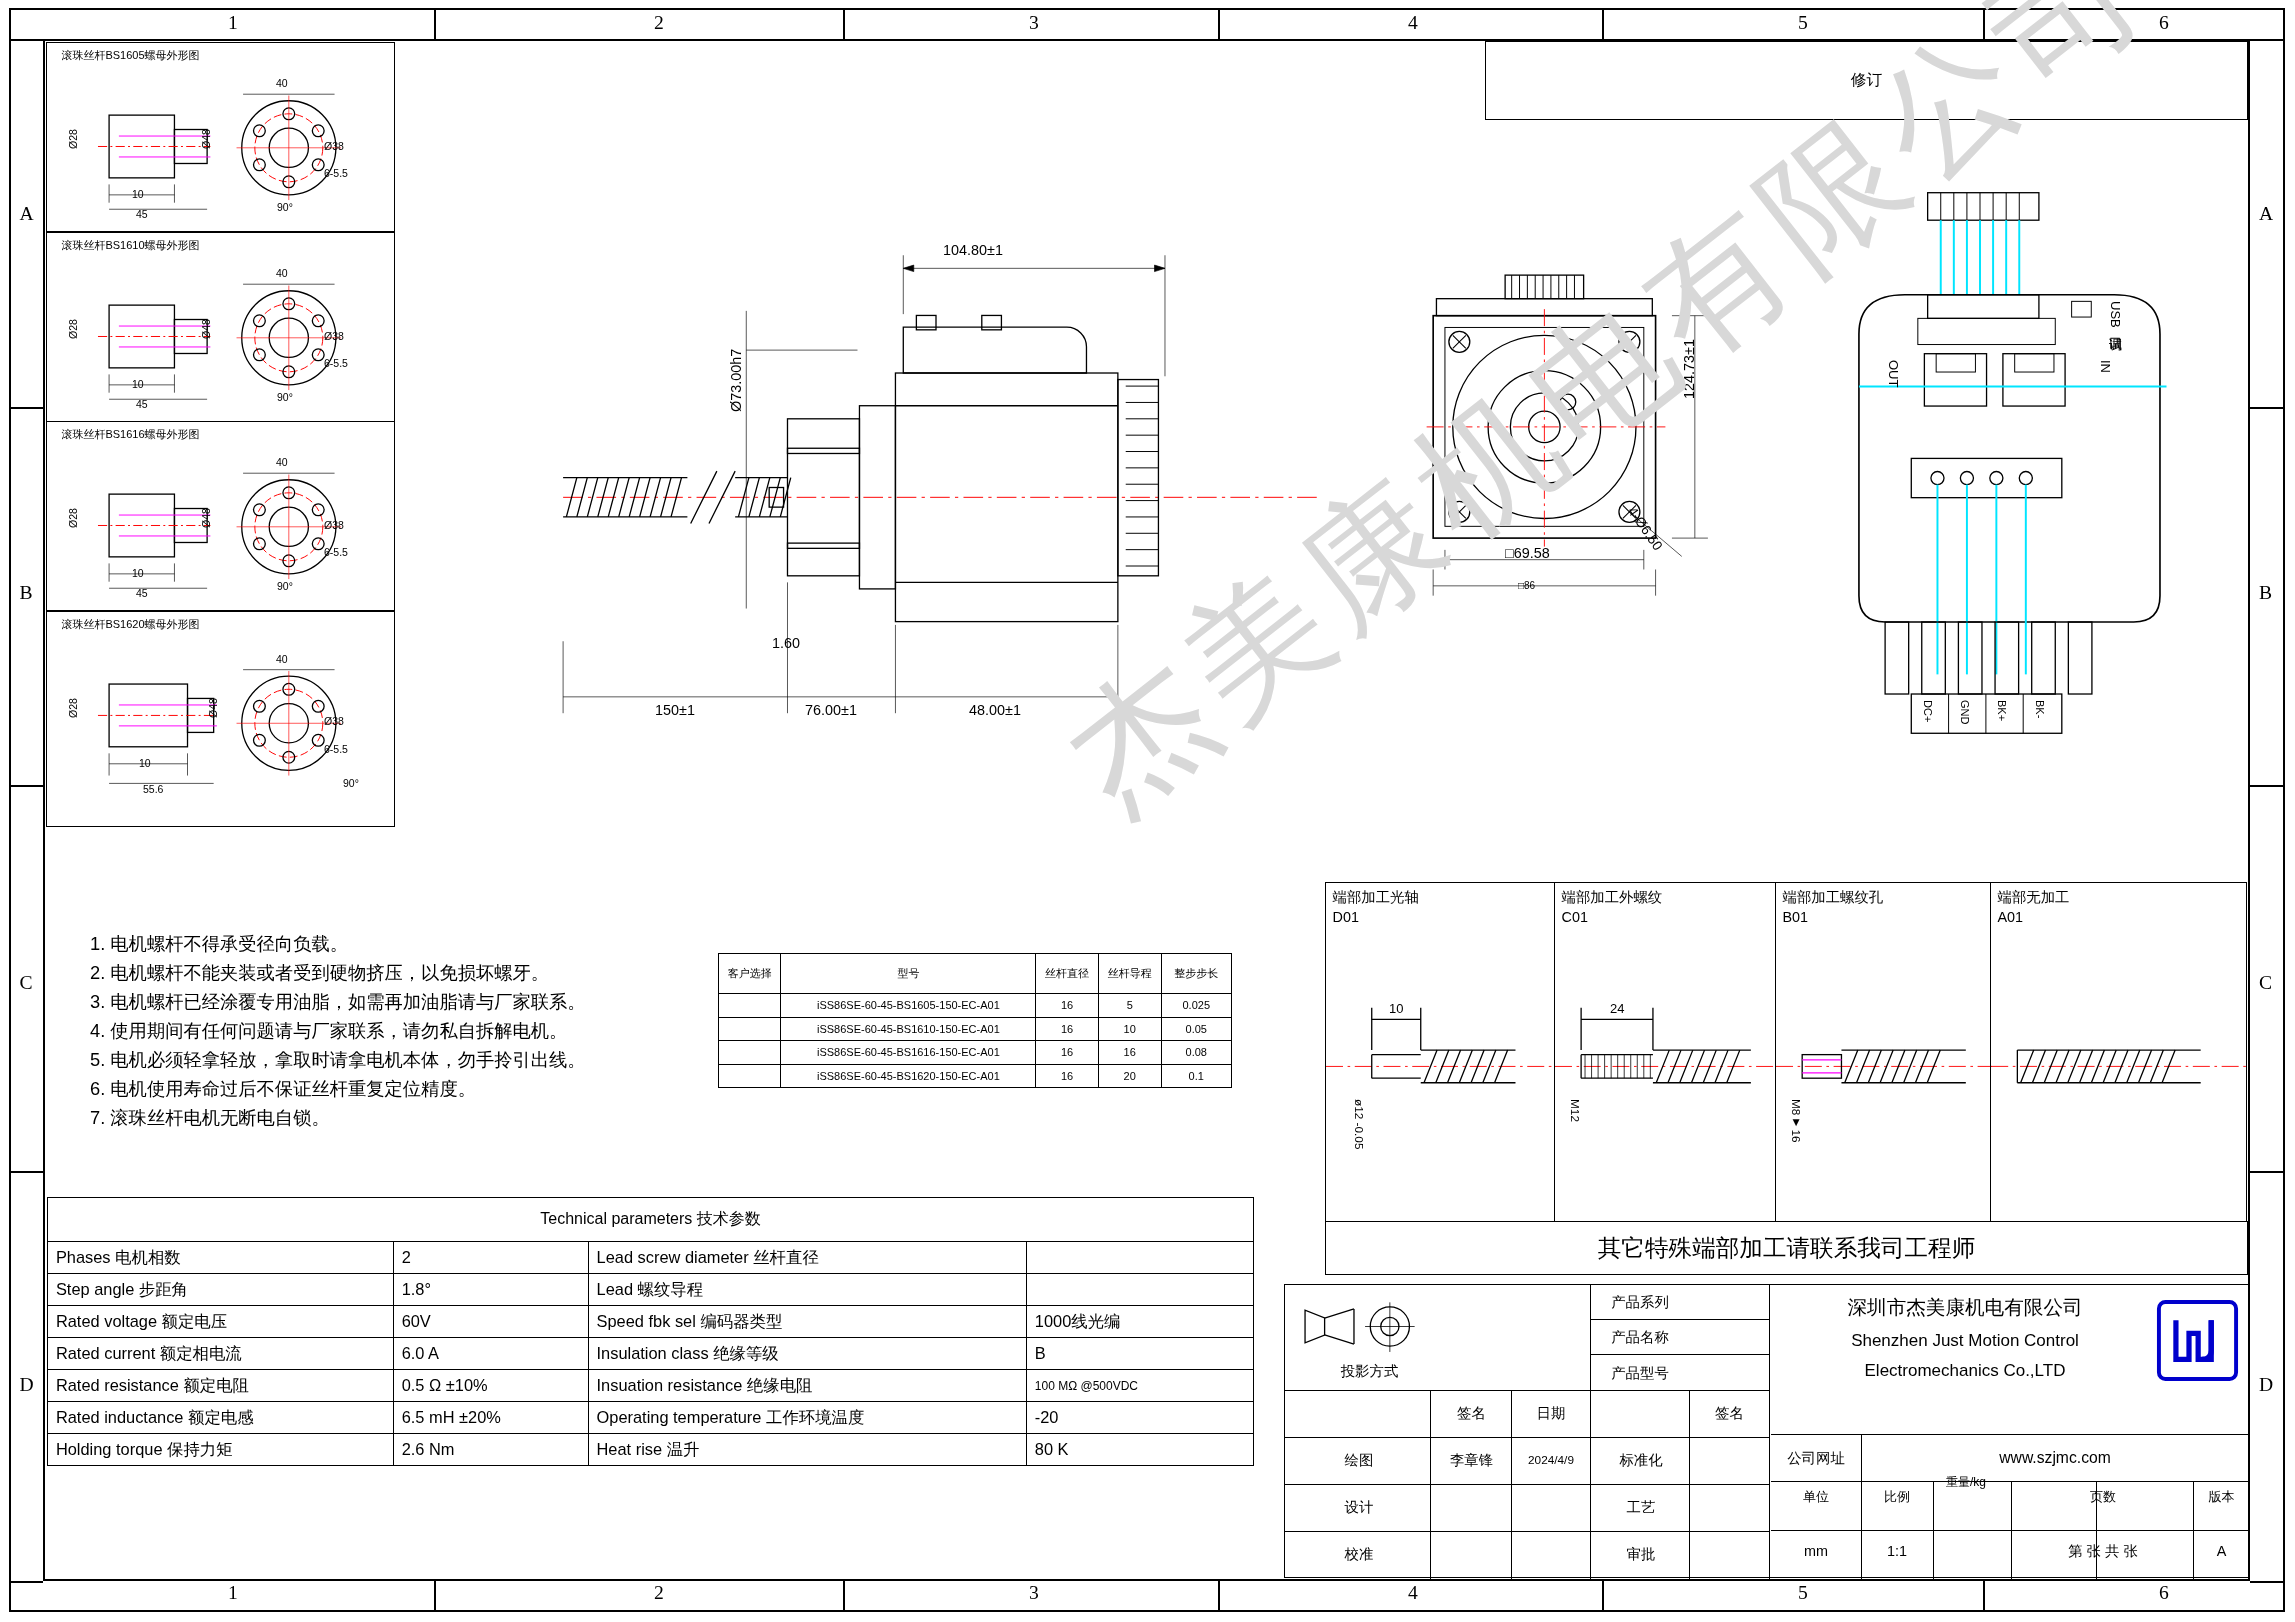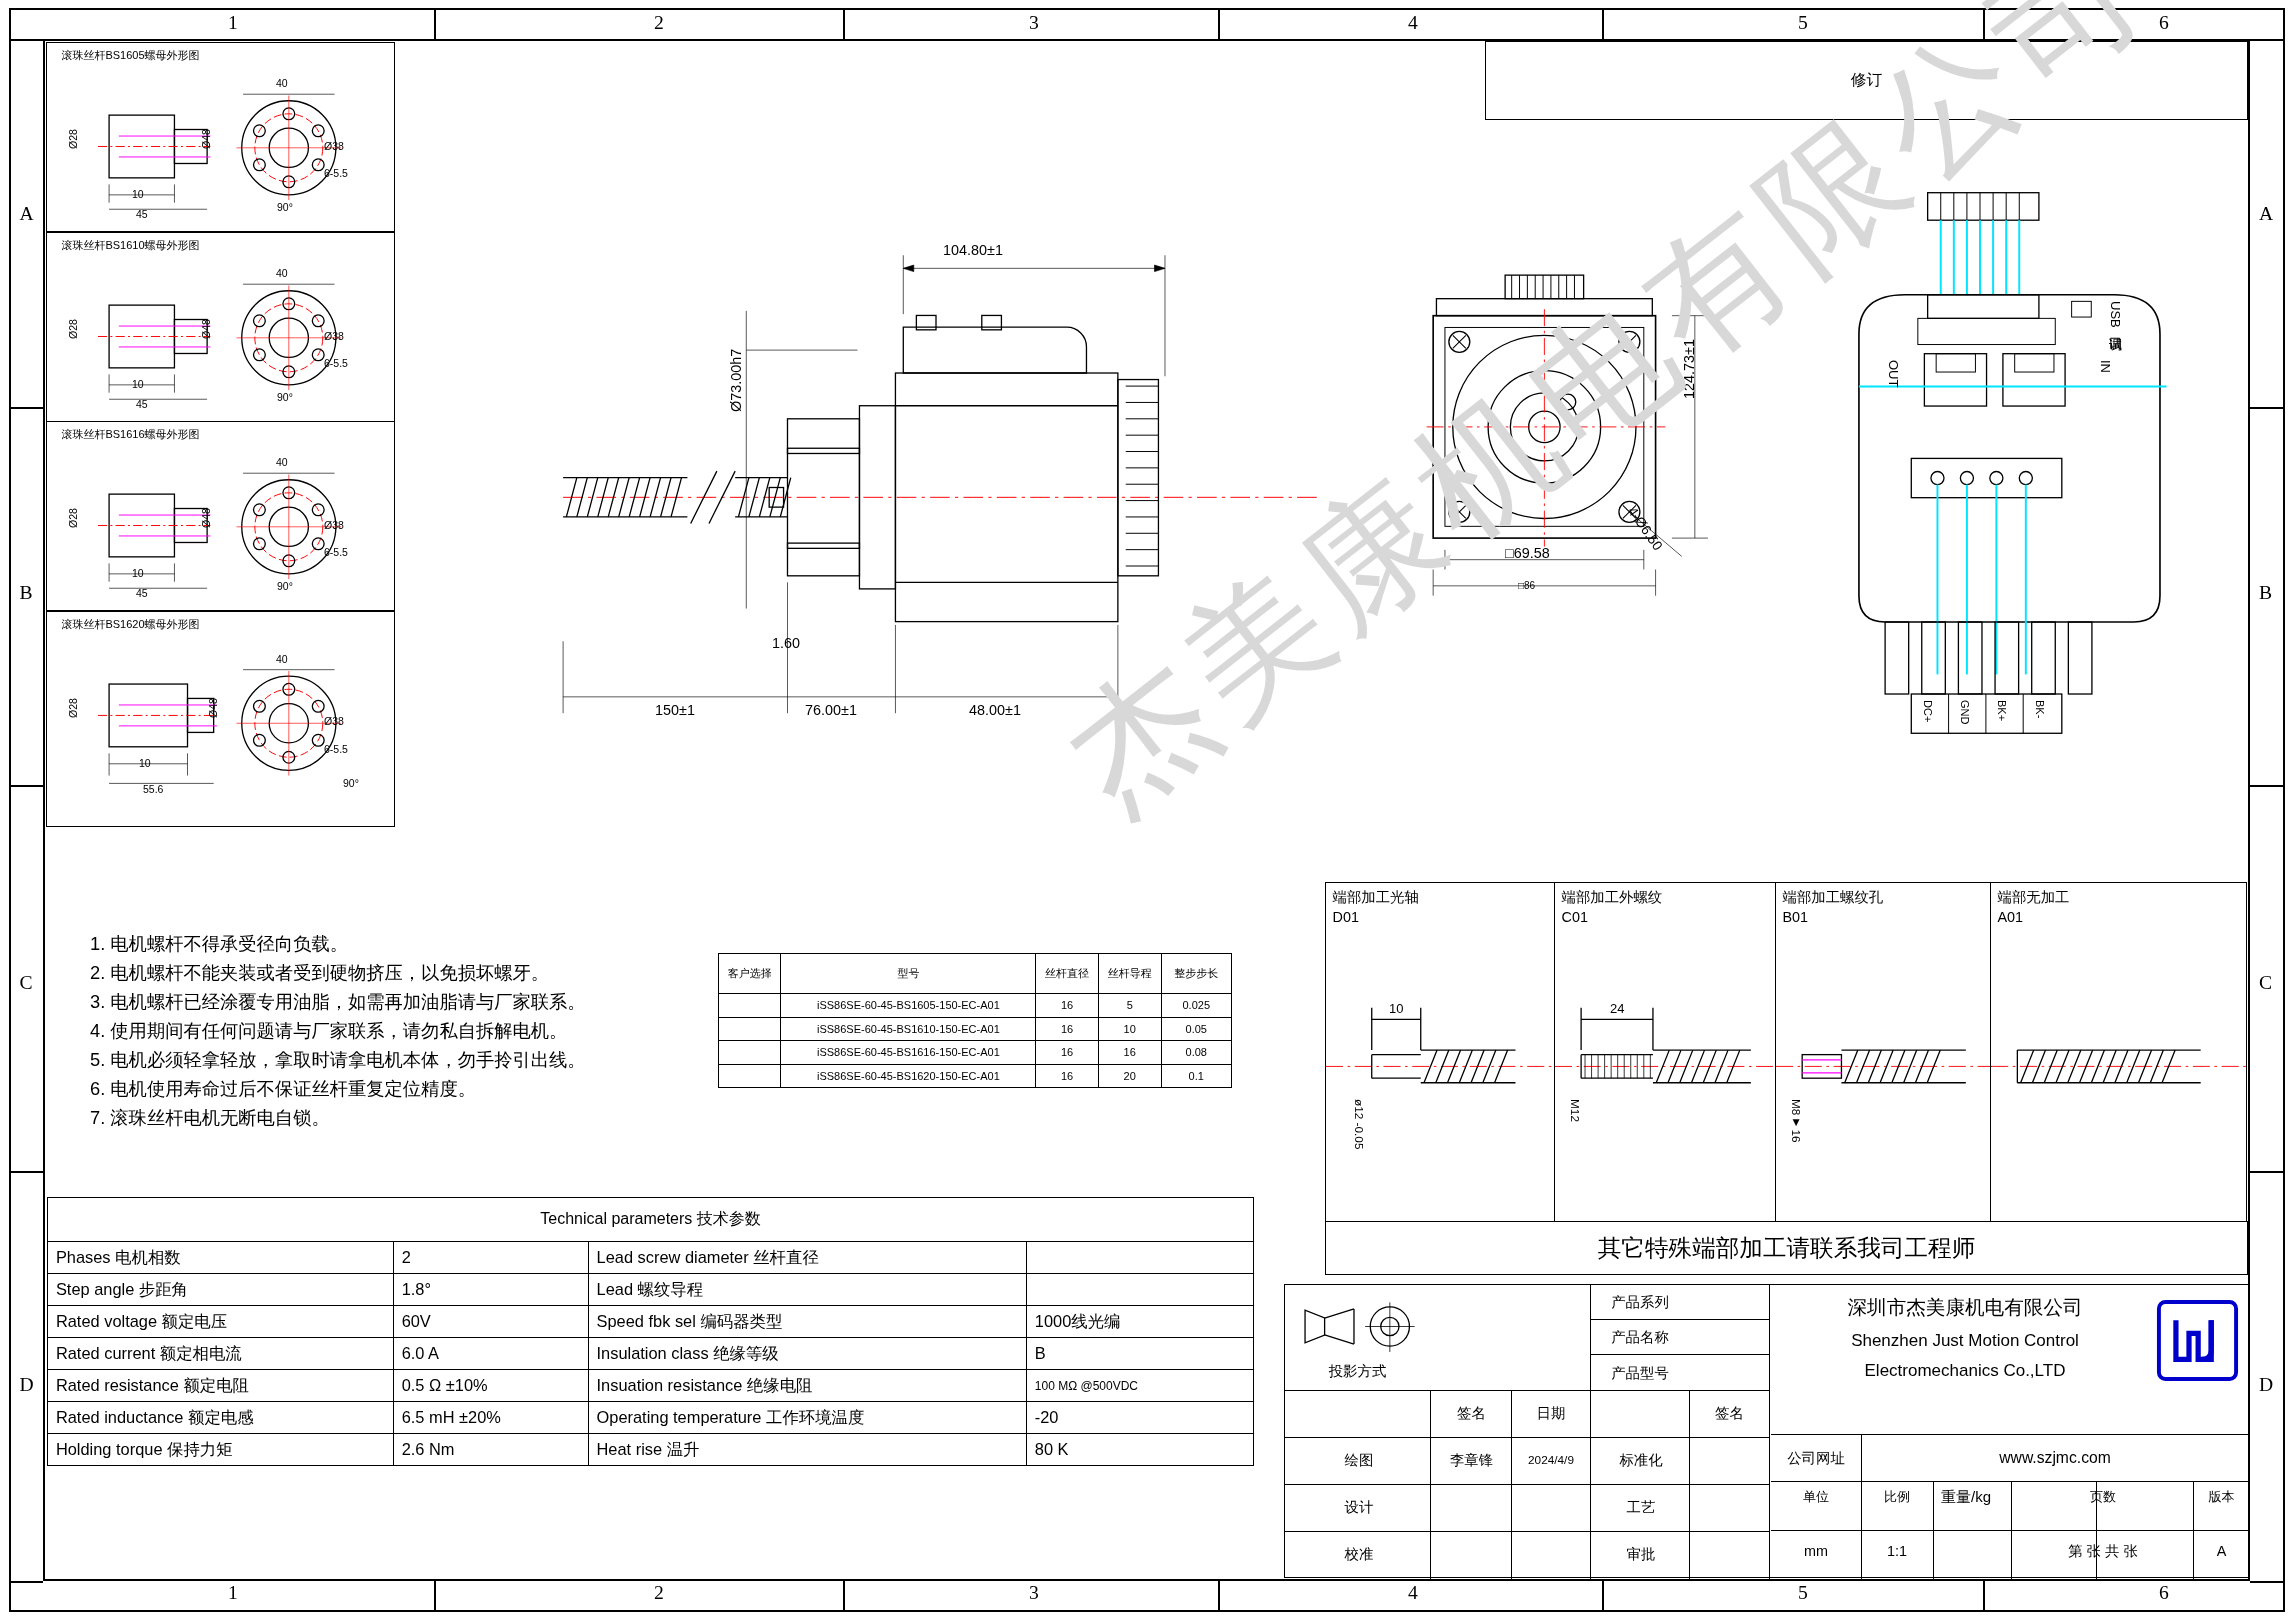--- a/index.html
+++ b/index.html
@@ -683,21 +683,21 @@
     <svg width="137" height="59" style="position:absolute;left:6.5px;top:11.8px;" viewBox="0 0 210 90">
       <polygon points="20,20 20,70 50,58 50,32" fill="none" stroke="#000" stroke-width="2"></polygon>
       <line x1="50" y1="32" x2="95" y2="18" stroke="#000" stroke-width="2"></line>
       <line x1="50" y1="58" x2="95" y2="72" stroke="#000" stroke-width="2"></line>
       <line x1="95" y1="18" x2="95" y2="72" stroke="#000" stroke-width="2"></line>
       <circle cx="150" cy="45" r="30" fill="none" stroke="#000" stroke-width="2"></circle>
       <circle cx="150" cy="45" r="14" fill="none" stroke="#000" stroke-width="2"></circle>
       <line x1="112" y1="45" x2="188" y2="45" stroke="#000" stroke-width="1.2"></line>
       <line x1="150" y1="8" x2="150" y2="84" stroke="#000" stroke-width="1.2"></line>
     </svg>
-    <div class="tb-txt" style="left:7px;top:73px;width:131px;height:27.5px;text-align:right;">投影方式</div>
+    <div class="tb-txt" style="left:19px;top:73px;width:131px;height:27.5px;text-align:right;">投影方式</div>
 
     <div class="tb-txt" style="left:306px;top:3.9px;width:98px;height:27.5px;">产品系列</div>
     <div class="tb-txt" style="left:306px;top:39px;width:98px;height:27.5px;">产品名称</div>
     <div class="tb-txt" style="left:306px;top:75px;width:98px;height:27.5px;">产品型号</div>
 
     <div class="tb-txt" style="left:147px;top:109px;width:79px;height:39px;">签名</div>
     <div class="tb-txt" style="left:228px;top:109px;width:76px;height:39px;">日期</div>
     <div class="tb-txt" style="left:406px;top:109px;width:77px;height:39px;">签名</div>
     <div class="tb-txt" style="left:576px;top:152px;width:0;height:0;"></div>
 
@@ -722,21 +722,21 @@
       <path d="M86 34 v46 q0 14 -14 14" fill="none" stroke="#0000cc" stroke-width="8"></path>
     </svg>
 
     <div class="tb-txt" style="left:487px;top:153px;width:88px;height:41px;">公司网址</div>
     <div class="tb-txt" style="left:580px;top:153px;width:380px;height:41px;font-size:15.7px;">www.szjmc.com</div>
 
     <div class="tb-txt" style="left:487px;top:200px;width:88px;height:23.6px;font-size:13px;">单位</div>
     <div class="tb-txt" style="left:487px;top:250px;width:88px;height:33px;font-size:14.4px;">mm</div>
     <div class="tb-txt" style="left:578px;top:200px;width:68px;height:23.6px;font-size:13px;">比例</div>
     <div class="tb-txt" style="left:578px;top:250px;width:68px;height:33px;font-size:14.4px;">1:1</div>
-    <div class="tb-txt" style="left:650px;top:200px;width:62px;height:23.6px;font-size:15px;">重量/kg</div>
+    <div class="tb-txt" style="left:650px;top:185px;width:62px;height:23.6px;font-size:12px;">重量/kg</div>
     <div class="tb-txt" style="left:650px;top:250px;width:75px;height:33px;font-size:14.4px;"></div>
     <div class="tb-txt" style="left:729px;top:200px;width:178px;height:23.6px;font-size:13px;">页数</div>
     <div class="tb-txt" style="left:729px;top:250px;width:178px;height:33px;font-size:14.4px;">第 张 共 张</div>
     <div class="tb-txt" style="left:911px;top:200px;width:51px;height:23.6px;font-size:13px;">版本</div>
     <div class="tb-txt" style="left:911px;top:250px;width:51px;height:33px;font-size:14.4px;">A</div>
   </div>
 
 </div>
 
 

